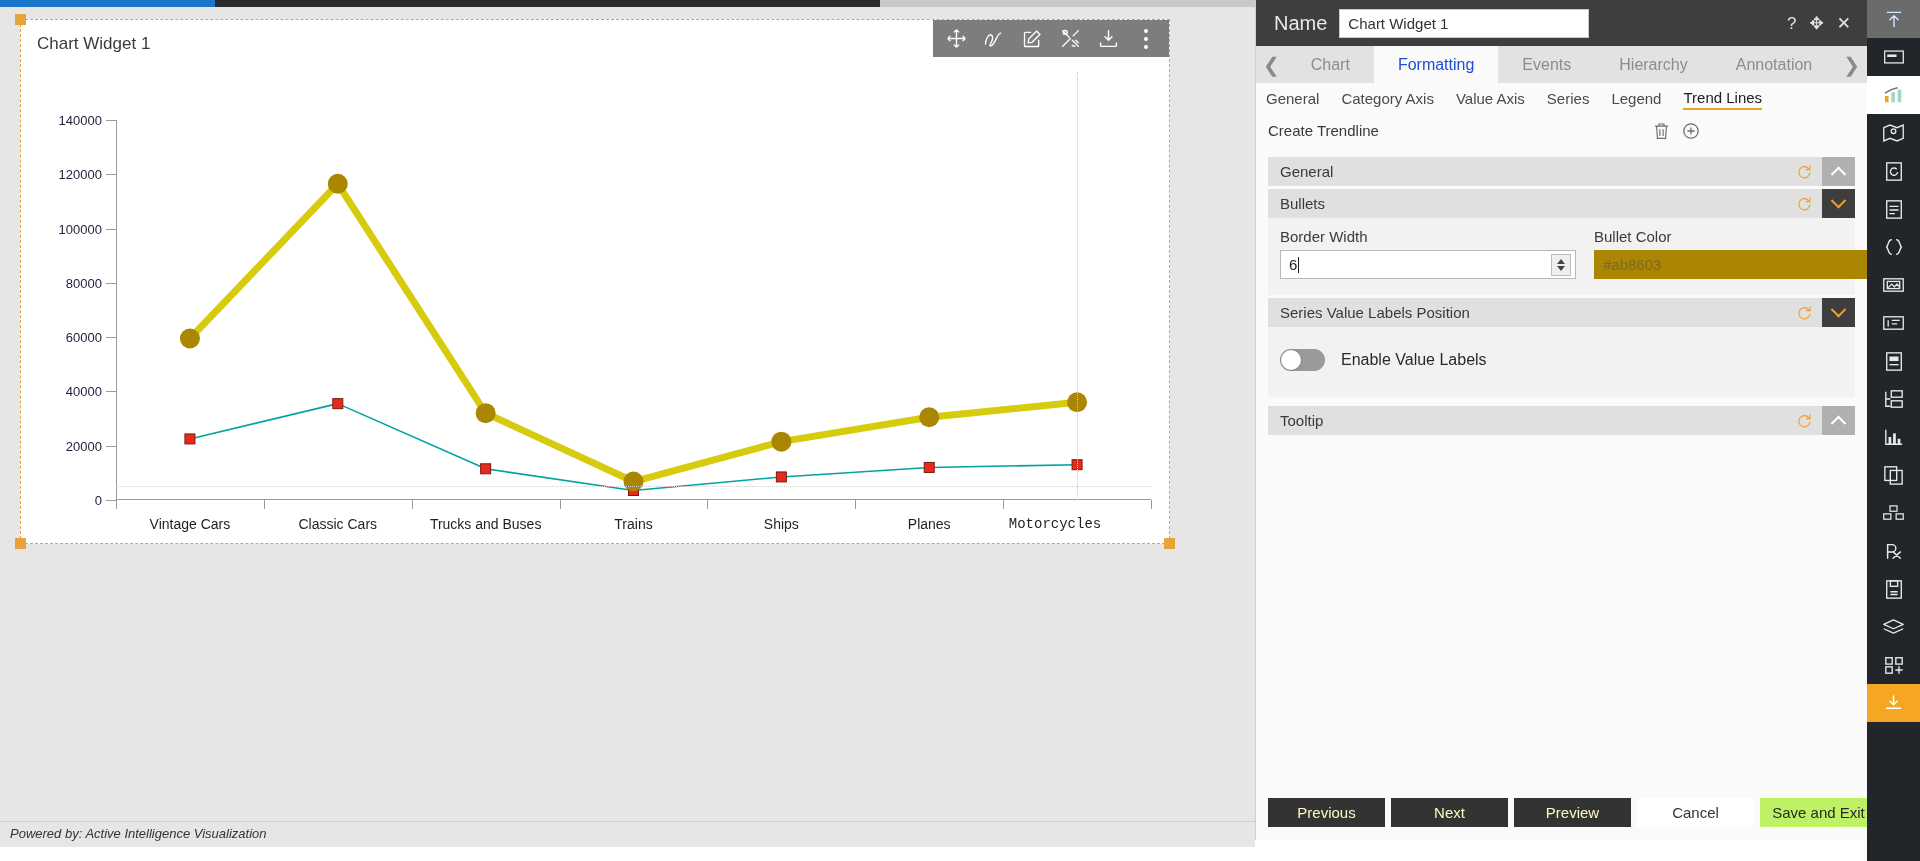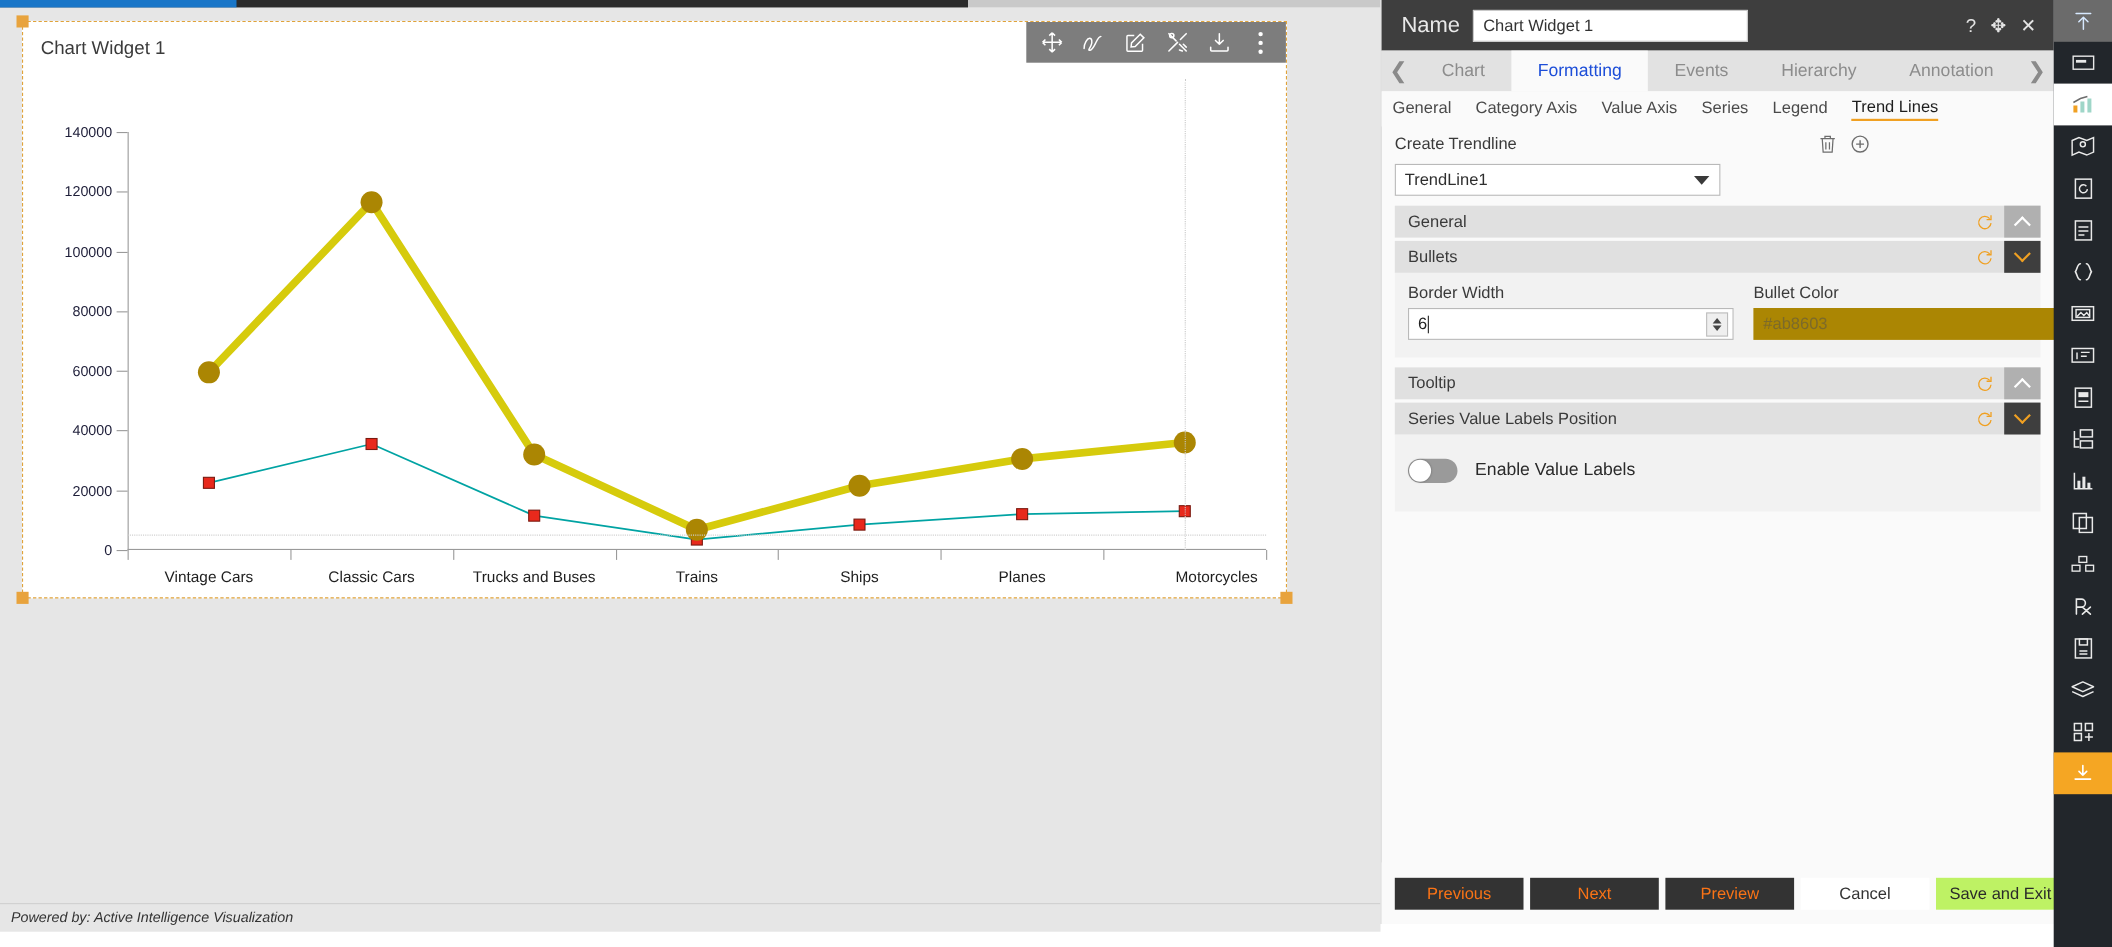--- a/index.html
+++ b/index.html
@@ -144,21 +144,21 @@
   .toggle .knob { position:absolute; left:1px; top:1px; width:20px; height:20px; border-radius:50%; background:#fff; box-shadow:0 0 2px rgba(0,0,0,.4); }
   .toggle-label { font-size:16px; color:#2a2a2a; }
 
   
   .panel-footer {
     position:absolute; left:0; bottom:0; width:612px; height:56px; background:#fafafa;
     display:flex; align-items:center; gap:6px; padding-left:12px;
   }
   .btn { height:29px; min-width:117px; display:flex; align-items:center; justify-content:center;
     font-size:15px; cursor:pointer; border:none; font-family:"Liberation Sans", sans-serif; }
-  .btn.dark { background:#333333; color:#f97316; }
+  .btn.dark { background:#333333; color:#fef9c3; }
   .btn.light { background:#ffffff; color:#333; }
   .btn.accent { background:#bef264; color:#2a2a2a; }
 
   
   .rail { position:absolute; left:1867px; top:0; width:53px; height:861px; background:#22262b; }
   .rail-item {
     width:53px; height:38px; display:flex; align-items:center; justify-content:center; cursor:pointer; color:#e9e9e9;
   }
   .rail-item.top { background:#6b6b6b; height:38px; }
   .rail-item.active { background:#ffffff; }
@@ -268,21 +268,21 @@
             <div class="xtick" style="left: 591.429px;"></div>
             <div class="xtick" style="left: 739.286px;"></div>
             <div class="xtick" style="left: 887.143px;"></div>
             <div class="xtick" style="left: 1035px;"></div>
             <div class="xlabel" style="left: 73.9286px;">Vintage Cars</div>
             <div class="xlabel" style="left: 221.786px;">Classic Cars</div>
             <div class="xlabel" style="left: 369.643px;">Trucks and Buses</div>
             <div class="xlabel" style="left: 517.5px;">Trains</div>
             <div class="xlabel" style="left: 665.357px;">Ships</div>
             <div class="xlabel" style="left: 813.214px;">Planes</div>
-            <div class="xlabel" style="left: 990px;">Motorcycles</div>
+            <div class="xlabel" style="left: 939px; font-family: Liberation Mono, monospace;">Motorcycles</div>
             <div class="vgrid" style="left: 961.071px;"></div>
           </div>
       </div>
     </div>
 
     <div class="footer-line"></div>
     <div class="powered">Powered by: Active Intelligence Visualization</div>
   </div>
 
   <div class="panel">
@@ -328,24 +328,20 @@
           </span>
           <span>
             <svg width="18" height="18" viewBox="0 0 20 20" fill="none" stroke="#6d6d6d" stroke-width="1.4">
               <circle cx="10" cy="10" r="8"></circle>
                 <path d="M10 6v8M6 10h8"></path>
             </svg>
           </span>
         </span>
       </div>
 
-      <div class="select-box">
-        <span>TrendLine1</span>
-        <span class="caret"></span>
-      </div>
 
       <div class="accordion">
         <div class="acc-head">
           <span>General</span>
           <span class="acc-right">
             <span class="acc-refresh">
               <svg width="16" height="16" viewBox="0 0 20 20" fill="none" stroke="#f0a022" stroke-width="1.5">
                 <path d="M16 6a7 7 0 1 0 1.5 5"></path>
                   <path d="M17.5 2v5h-5"></path>
               </svg>
@@ -386,60 +382,60 @@
           </div>
           <div class="fieldgroup">
             <span class="field-label">Bullet Color</span>
             <div class="color-input" id="bullet-color-swatch" style="background: rgb(171, 134, 3);">
               <span>#ab8603</span>
             </div>
           </div>
         </div>
       </div>
 
+      <div class="accordion" style="margin-top:3px;">
+        <div class="acc-head">
+          <span>Series Value Labels Position</span>
+          <span class="acc-right">
+            <span class="acc-refresh">
+              <svg width="16" height="16" viewBox="0 0 20 20" fill="none" stroke="#f0a022" stroke-width="1.5">
+                <path d="M16 6a7 7 0 1 0 1.5 5"></path>
+                  <path d="M17.5 2v5h-5"></path>
+              </svg>
+            </span>
+            <span class="acc-toggle expanded">
+              <i class="chev down"></i>
+            </span>
+          </span>
+        </div>
+        <div class="toggle-row">
+          <span class="toggle">
+              <i class="knob"></i>
+            </span>
+          <span class="toggle-label">Enable Value Labels</span>
+        </div>
+      </div>
+
       <div class="accordion" style="margin-top:9px;">
         <div class="acc-head">
           <span>Tooltip</span>
           <span class="acc-right">
             <span class="acc-refresh">
               <svg width="16" height="16" viewBox="0 0 20 20" fill="none" stroke="#f0a022" stroke-width="1.5">
                 <path d="M16 6a7 7 0 1 0 1.5 5"></path>
                   <path d="M17.5 2v5h-5"></path>
               </svg>
             </span>
             <span class="acc-toggle collapsed">
               <i class="chev up"></i>
             </span>
           </span>
         </div>
       </div>
 
-      <div class="accordion" style="margin-top:3px;">
-        <div class="acc-head">
-          <span>Series Value Labels Position</span>
-          <span class="acc-right">
-            <span class="acc-refresh">
-              <svg width="16" height="16" viewBox="0 0 20 20" fill="none" stroke="#f0a022" stroke-width="1.5">
-                <path d="M16 6a7 7 0 1 0 1.5 5"></path>
-                  <path d="M17.5 2v5h-5"></path>
-              </svg>
-            </span>
-            <span class="acc-toggle expanded">
-              <i class="chev down"></i>
-            </span>
-          </span>
-        </div>
-        <div class="toggle-row">
-          <span class="toggle">
-              <i class="knob"></i>
-            </span>
-          <span class="toggle-label">Enable Value Labels</span>
-        </div>
-      </div>
-
     </div>
 
     <div class="panel-footer">
       <button class="btn dark">Previous</button>
       <button class="btn dark">Next</button>
       <button class="btn dark">Preview</button>
       <button class="btn light">Cancel</button>
       <button class="btn accent">Save and Exit</button>
     </div>
   </div>

